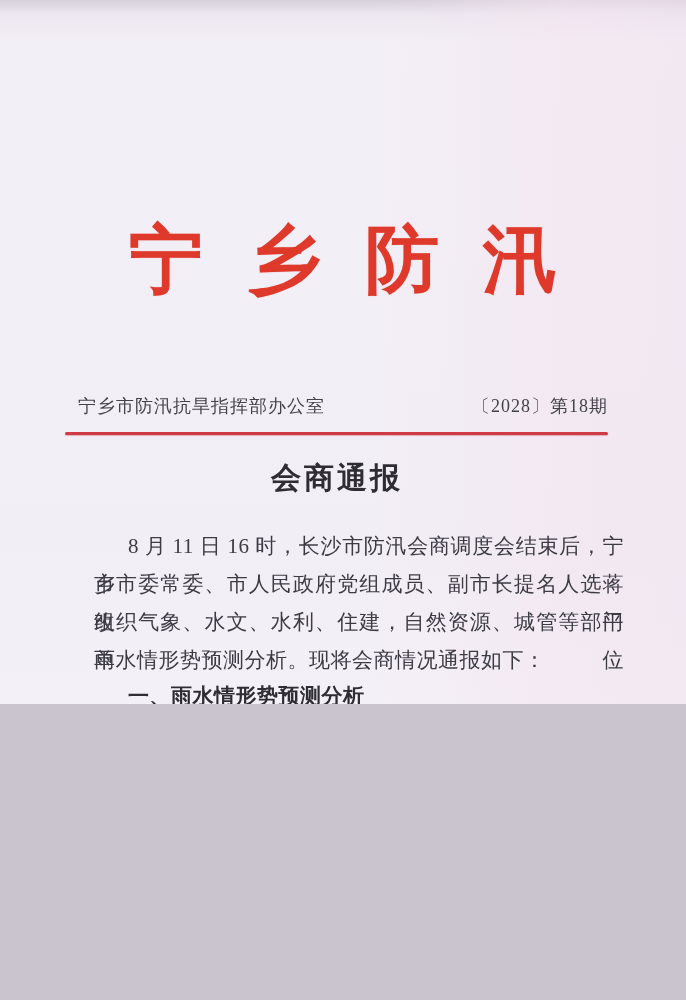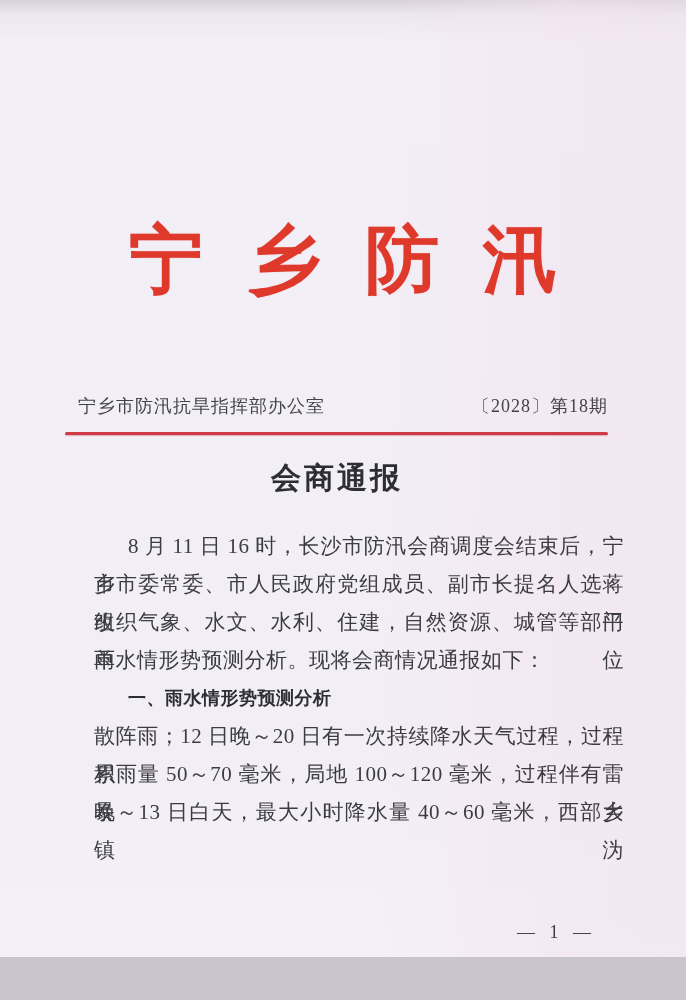--- a/index.html
+++ b/index.html
@@ -6,21 +6,21 @@
     --masthead-red:#df392b;
     --rule-red:#ce3b46;
     --ink:#3c3b44;
     --heading-ink:#2e2d34;
     --header-ink:#43424a;
   }
   *{margin:0;padding:0;box-sizing:border-box;}
   html,body{background:#c9c4cd;}
   .paper{
     position:relative;
-    width:686px;height:957px;
+    width:686px;height:704px;
     margin:0 auto;
     overflow:hidden;
     background-color:#f3eff6;
     background-image:
       linear-gradient(90deg, rgba(236,224,236,0) 55%, rgba(243,228,240,.55) 82%, rgba(240,224,238,.45) 100%),
       linear-gradient(180deg, #d6d0db 0px, #ece7f0 14px, #f3eff6 42px, #f2eef5 78%, #f4f0f7 100%);
     font-family:"Liberation Serif","DejaVu Serif",serif;
   }
   .masthead{
     position:absolute;
@@ -74,23 +74,23 @@
     white-space:nowrap;
     letter-spacing:.5px;
   }
   .line.fill{
     white-space:normal;
     text-align:justify;
     text-align-last:justify;
   }
   .line.indent{text-indent:34px;}
   .line.heading{
-    font-family:Liberation Sans, sans-serif;
+    font-family:Liberation Mono, monospace;
     font-weight:700;
-    font-size:18px;
+    font-size:21px;
     color:var(--heading-ink);
   }
   .page-number{
     position:absolute;
     top:922px;right:90px;
     font-size:18px;
     letter-spacing:5px;
     color:var(--ink);
   }
 </style>

